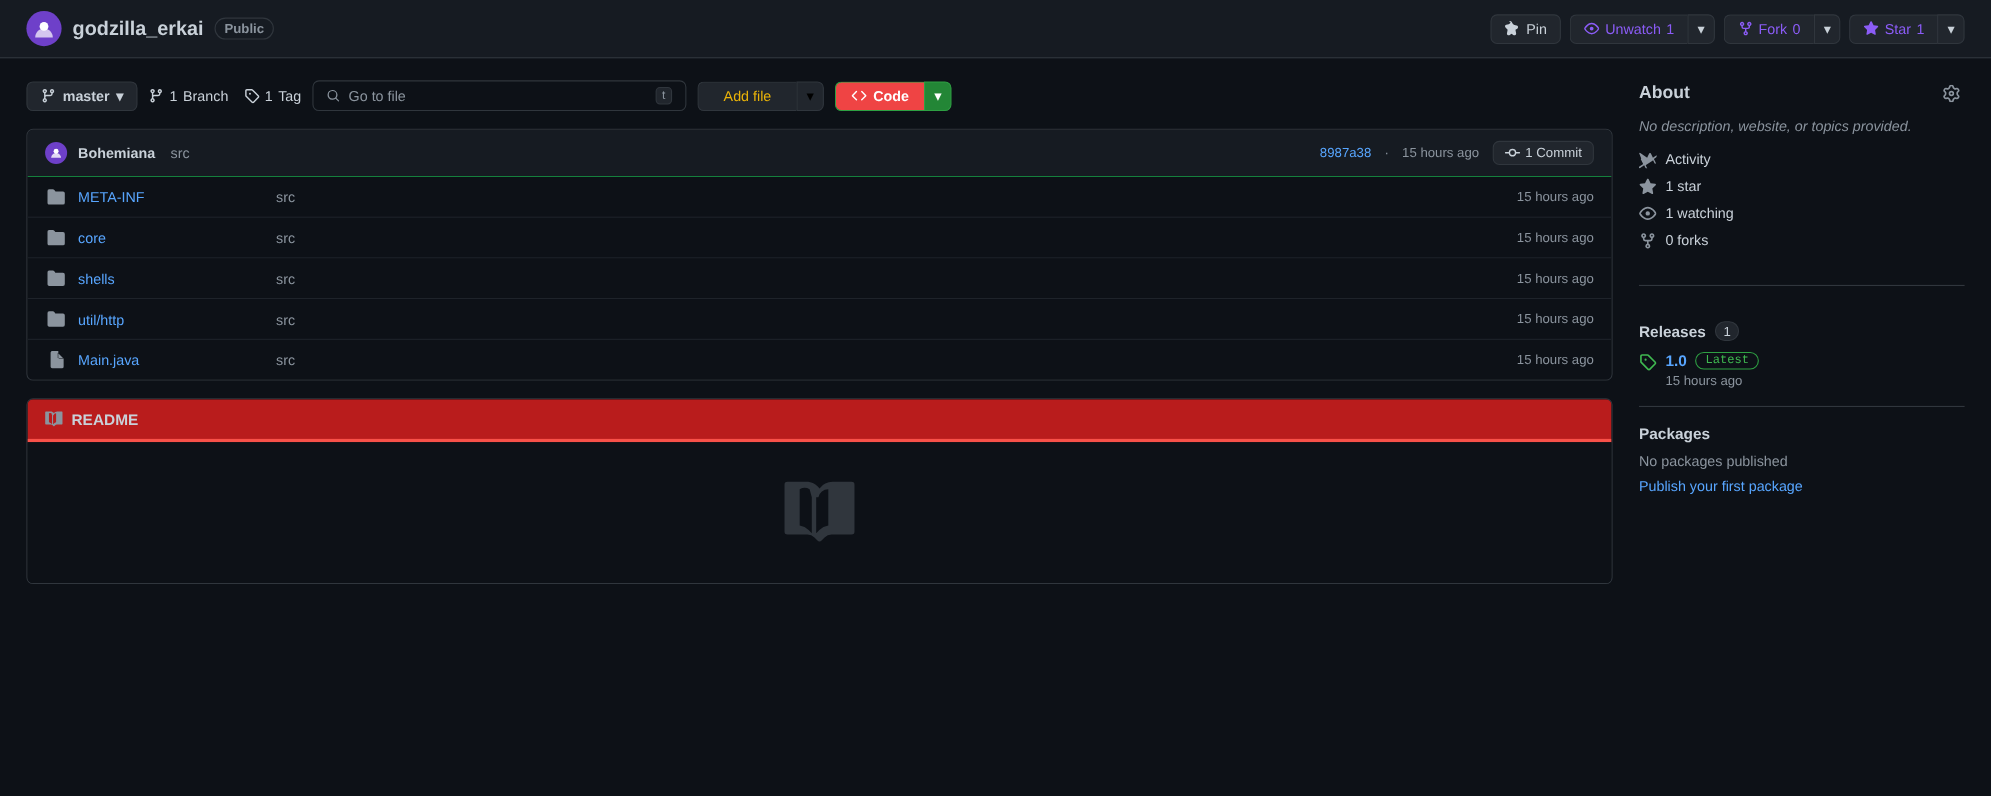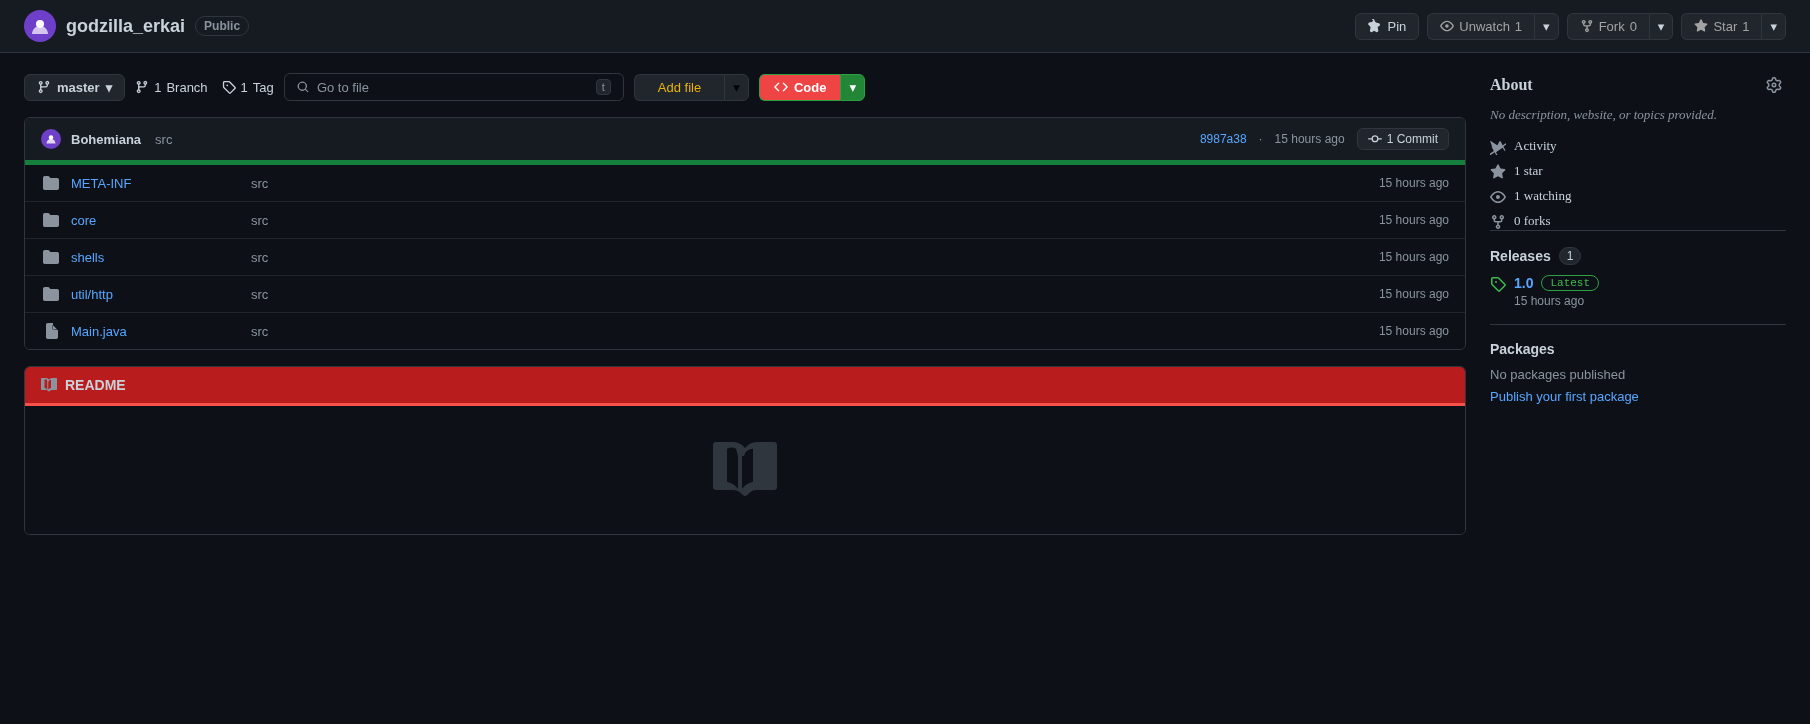--- a/index.html
+++ b/index.html
@@ -69,21 +69,21 @@
     .action-btn-split {
       display: flex;
       align-items: center;
     }
     .action-btn-split .main-part {
       display: flex;
       gap: 5px;
       background: #21262d;
       border: 1px solid #30363d;
       border-radius: 6px 0 0 6px;
-      color: #a3a3a3;
+      color: #8b5cf6;
       padding: 5px 12px;
       font-size: 13px;
       cursor: pointer;
       border-right: none;
     }
     .action-btn-split .dropdown-part {
       background: #21262d;
       border: 1px solid #30363d;
       border-radius: 0 6px 6px 0;
       color: #c9d1d9;
@@ -225,21 +225,21 @@
       border: 1px solid #30363d;
       border-radius: 6px;
       overflow: hidden;
     }
     .commit-row {
       background: #161b22;
       padding: 10px 16px;
       display: flex;
       align-items: center;
       gap: 10px;
-      border-bottom: 5px solid #15803d;
+      border-bottom: 1px solid #15803d;
     }
     .commit-avatar {
       width: 20px; height: 20px;
       border-radius: 50%;
       background: #6e40c9;
       display: flex; align-items: center; justify-content: center;
       font-size: 11px; color: white;
       flex-shrink: 0;
     }
     .commit-author {
@@ -339,23 +339,22 @@
       justify-content: center;
     }
     .book-icon-large {
       color: #30363d;
       font-size: 48px;
     }
 
     
     .about-section {
       border-bottom: 1px solid #30363d;
-      padding-bottom: 0;
-      margin-bottom: 16px;
-      font-family: Liberation Serif, serif;
+      padding-bottom: 32px;
+      margin-bottom: 32px;
     }
     .about-header {
       display: flex;
       align-items: center;
       justify-content: space-between;
       margin-bottom: 10px;
     }
     .about-title {
       font-size: 16px;
       font-weight: 600;

